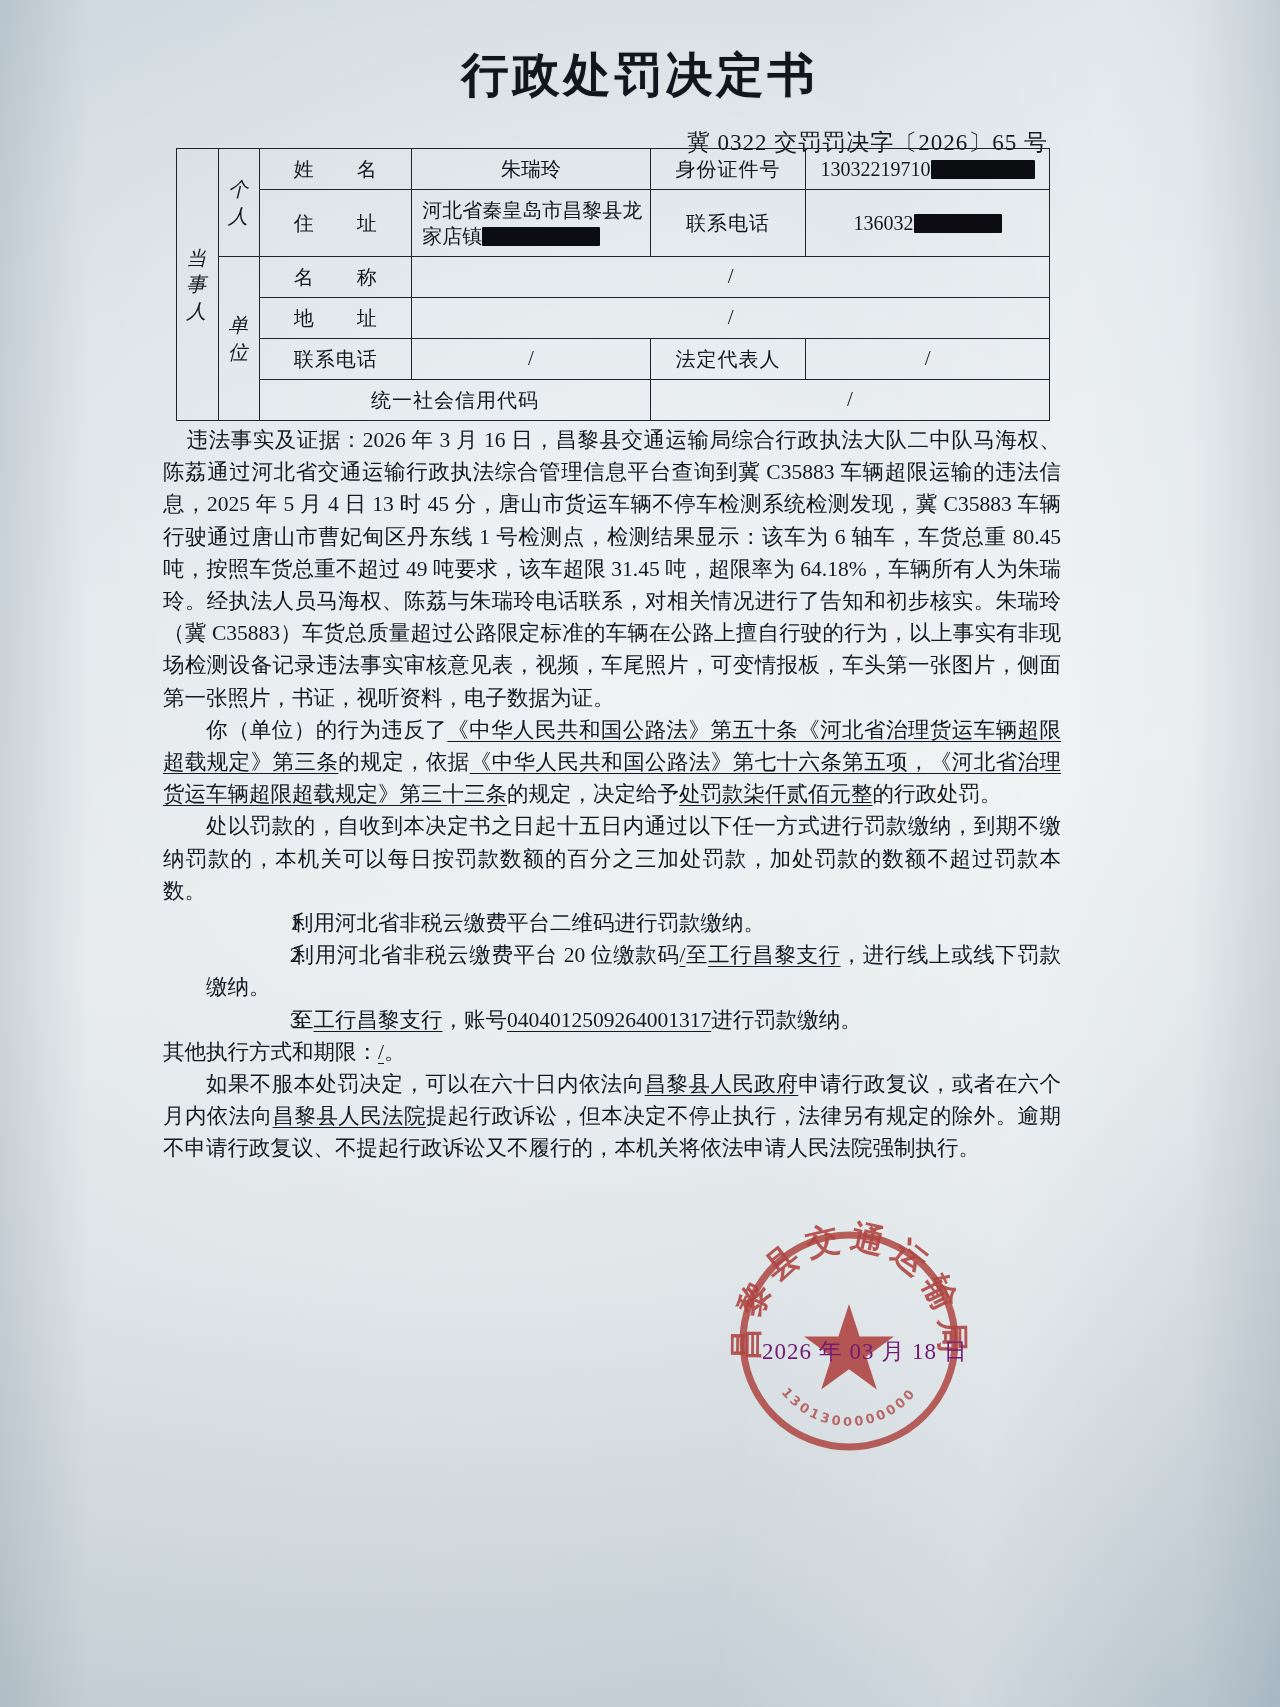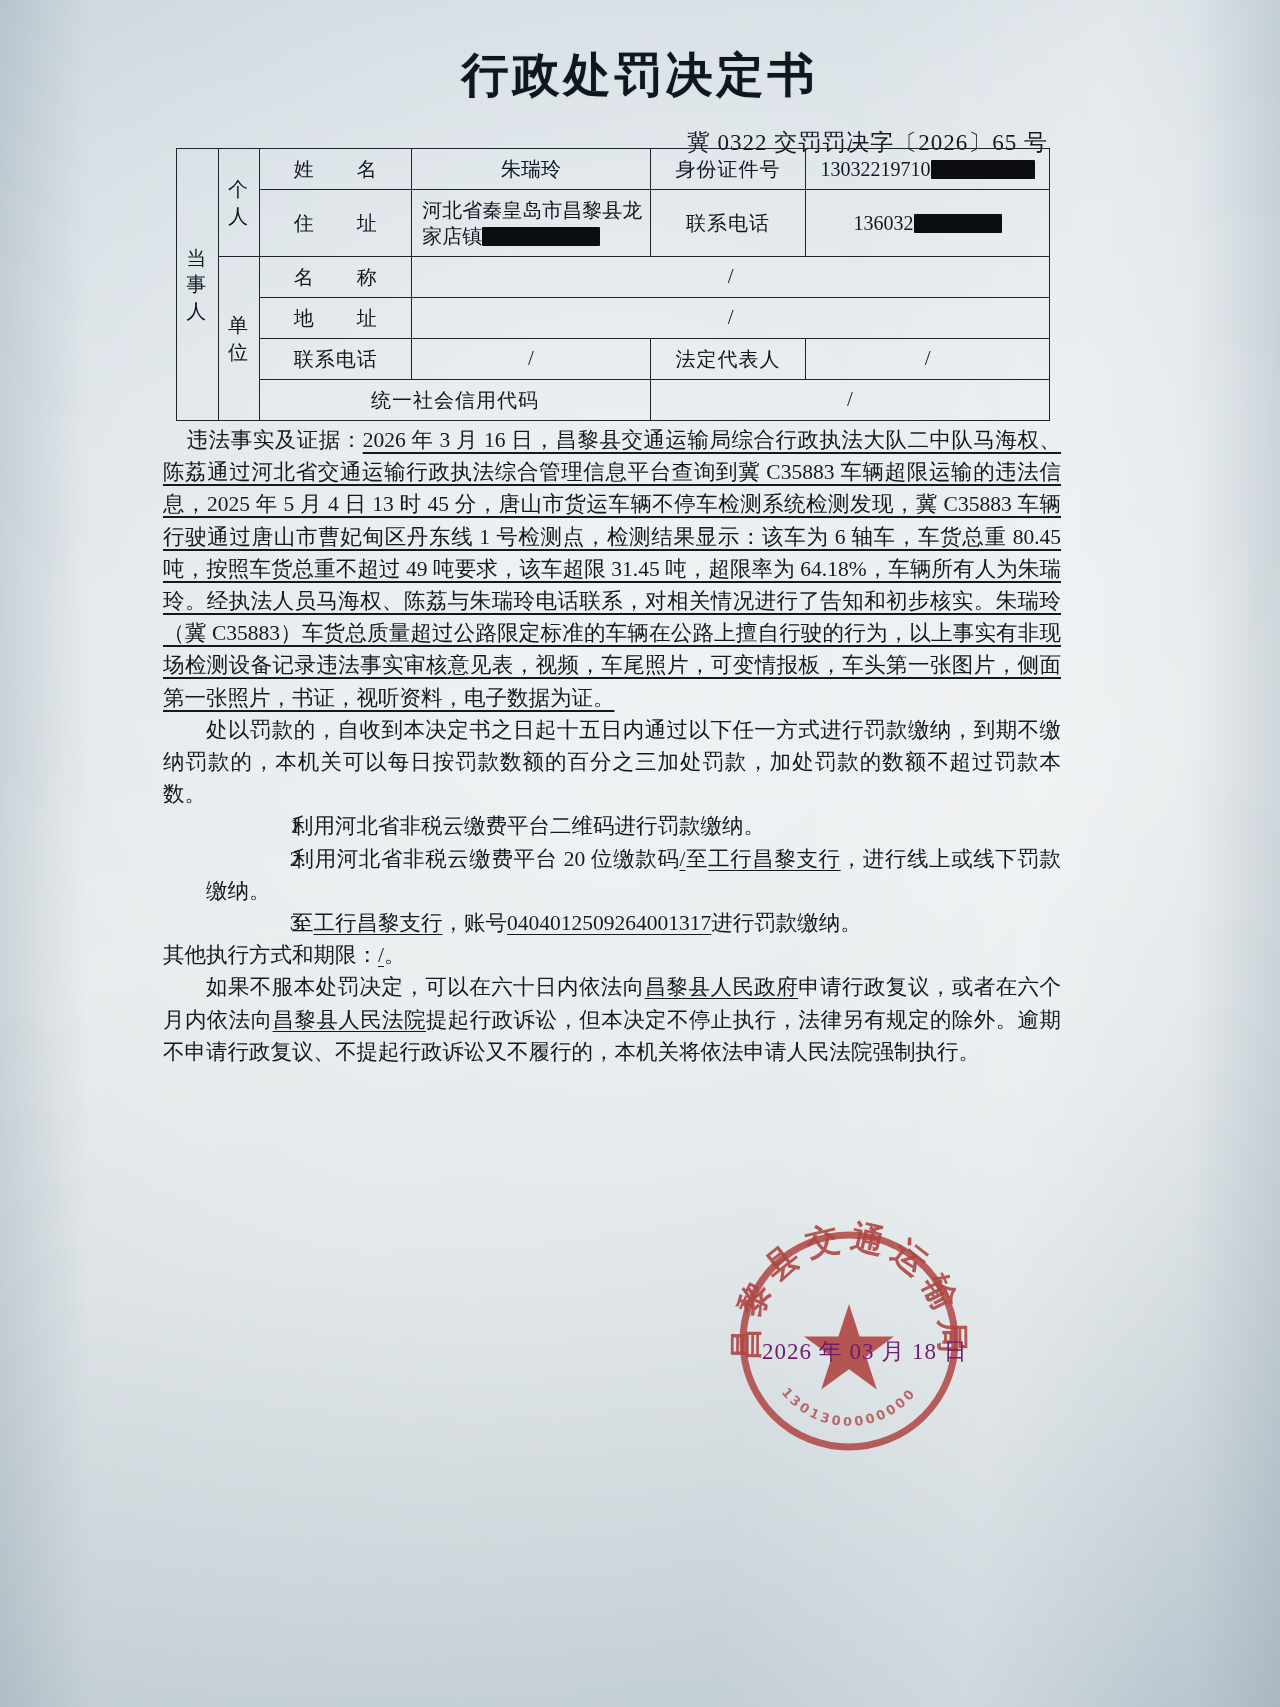--- a/index.html
+++ b/index.html
@@ -86,20 +86,21 @@
   .lbl {
     font-size: 20px;
     letter-spacing: 1px;
     white-space: nowrap;
   }
   .vert {
     width: 30px;
     font-size: 20px;
     letter-spacing: 2px;
     line-height: 1.15;
+    font-style: italic;
   }
   .vert span { display: block; }
   .cell-val { text-align: center; margin-top: 44px; }
   .cell-val.left { text-align: left; padding-left: 10px; }
   .slash { font-size: 21px; }
 
   .redact {
     display: inline-block;
     background: #0b0d10;
     height: 19px;
@@ -122,21 +123,20 @@
     margin: 0;
     text-indent: 2em;
   }
   .body-text p.noindent { text-indent: 0; }
   .u {
     text-decoration: underline;
     text-underline-offset: 4px;
     text-decoration-thickness: 1.4px;
   }
   .ublock {
-    text-decoration: underline;
     text-underline-offset: 4.5px;
     text-decoration-thickness: 1.5px;
   }
   .list-item {
     text-indent: 0;
     padding-left: 2em;
   }
   .num {
     display: inline-block;
     width: 2.1em;
@@ -233,20 +233,23 @@
     </tr>
   </tbody>
     </table>
 
   <div class="body-text">
 
     <p class="noindent">
       <span style="margin-left:1.1em">违法事实及证据：</span><span class="ublock">2026 年 3 月 16 日，昌黎县交通运输局综合行政执法大队二中队马海权、陈荔通过河北省交通运输行政执法综合管理信息平台查询到冀 C35883 车辆超限运输的违法信息，2025 年 5 月 4 日 13 时 45 分，唐山市货运车辆不停车检测系统检测发现，冀 C35883 车辆行驶通过唐山市曹妃甸区丹东线 1 号检测点，检测结果显示：该车为 6 轴车，车货总重 80.45 吨，按照车货总重不超过 49 吨要求，该车超限 31.45 吨，超限率为 64.18%，车辆所有人为朱瑞玲。经执法人员马海权、陈荔与朱瑞玲电话联系，对相关情况进行了告知和初步核实。朱瑞玲（冀 C35883）车货总质量超过公路限定标准的车辆在公路上擅自行驶的行为，以上事实有非现场检测设备记录违法事实审核意见表，视频，车尾照片，可变情报板，车头第一张图片，侧面第一张照片，书证，视听资料，电子数据为证。</span>
     </p>
 
+    <p>
+      <span>你（单位）的行为违反了</span><span class="u">《中华人民共和国公路法》第五十条《河北省治理货运车辆超限超载规定》第三条</span><span>的规定，依据</span><span class="u">《中华人民共和国公路法》第七十六条第五项，《河北省治理货运车辆超限超载规定》第三十三条</span><span>的规定，决定给予</span><span class="u">处罚款柒仟贰佰元整</span><span>的行政处罚。</span>
+    </p>
 
     <p>处以罚款的，自收到本决定书之日起十五日内通过以下任一方式进行罚款缴纳，到期不缴纳罚款的，本机关可以每日按罚款数额的百分之三加处罚款，加处罚款的数额不超过罚款本数。</p>
 
     <p class="list-item">
       <span class="num">1.</span><span>利用河北省非税云缴费平台二维码进行罚款缴纳。</span>
     </p>
 
     <p class="list-item">
       <span class="num">2.</span><span>利用河北省非税云缴费平台 20 位缴款码</span><span class="u">/</span><span>至</span><span class="u">工行昌黎支行</span><span>，进行线上或线下罚款缴纳。</span>
     </p>

